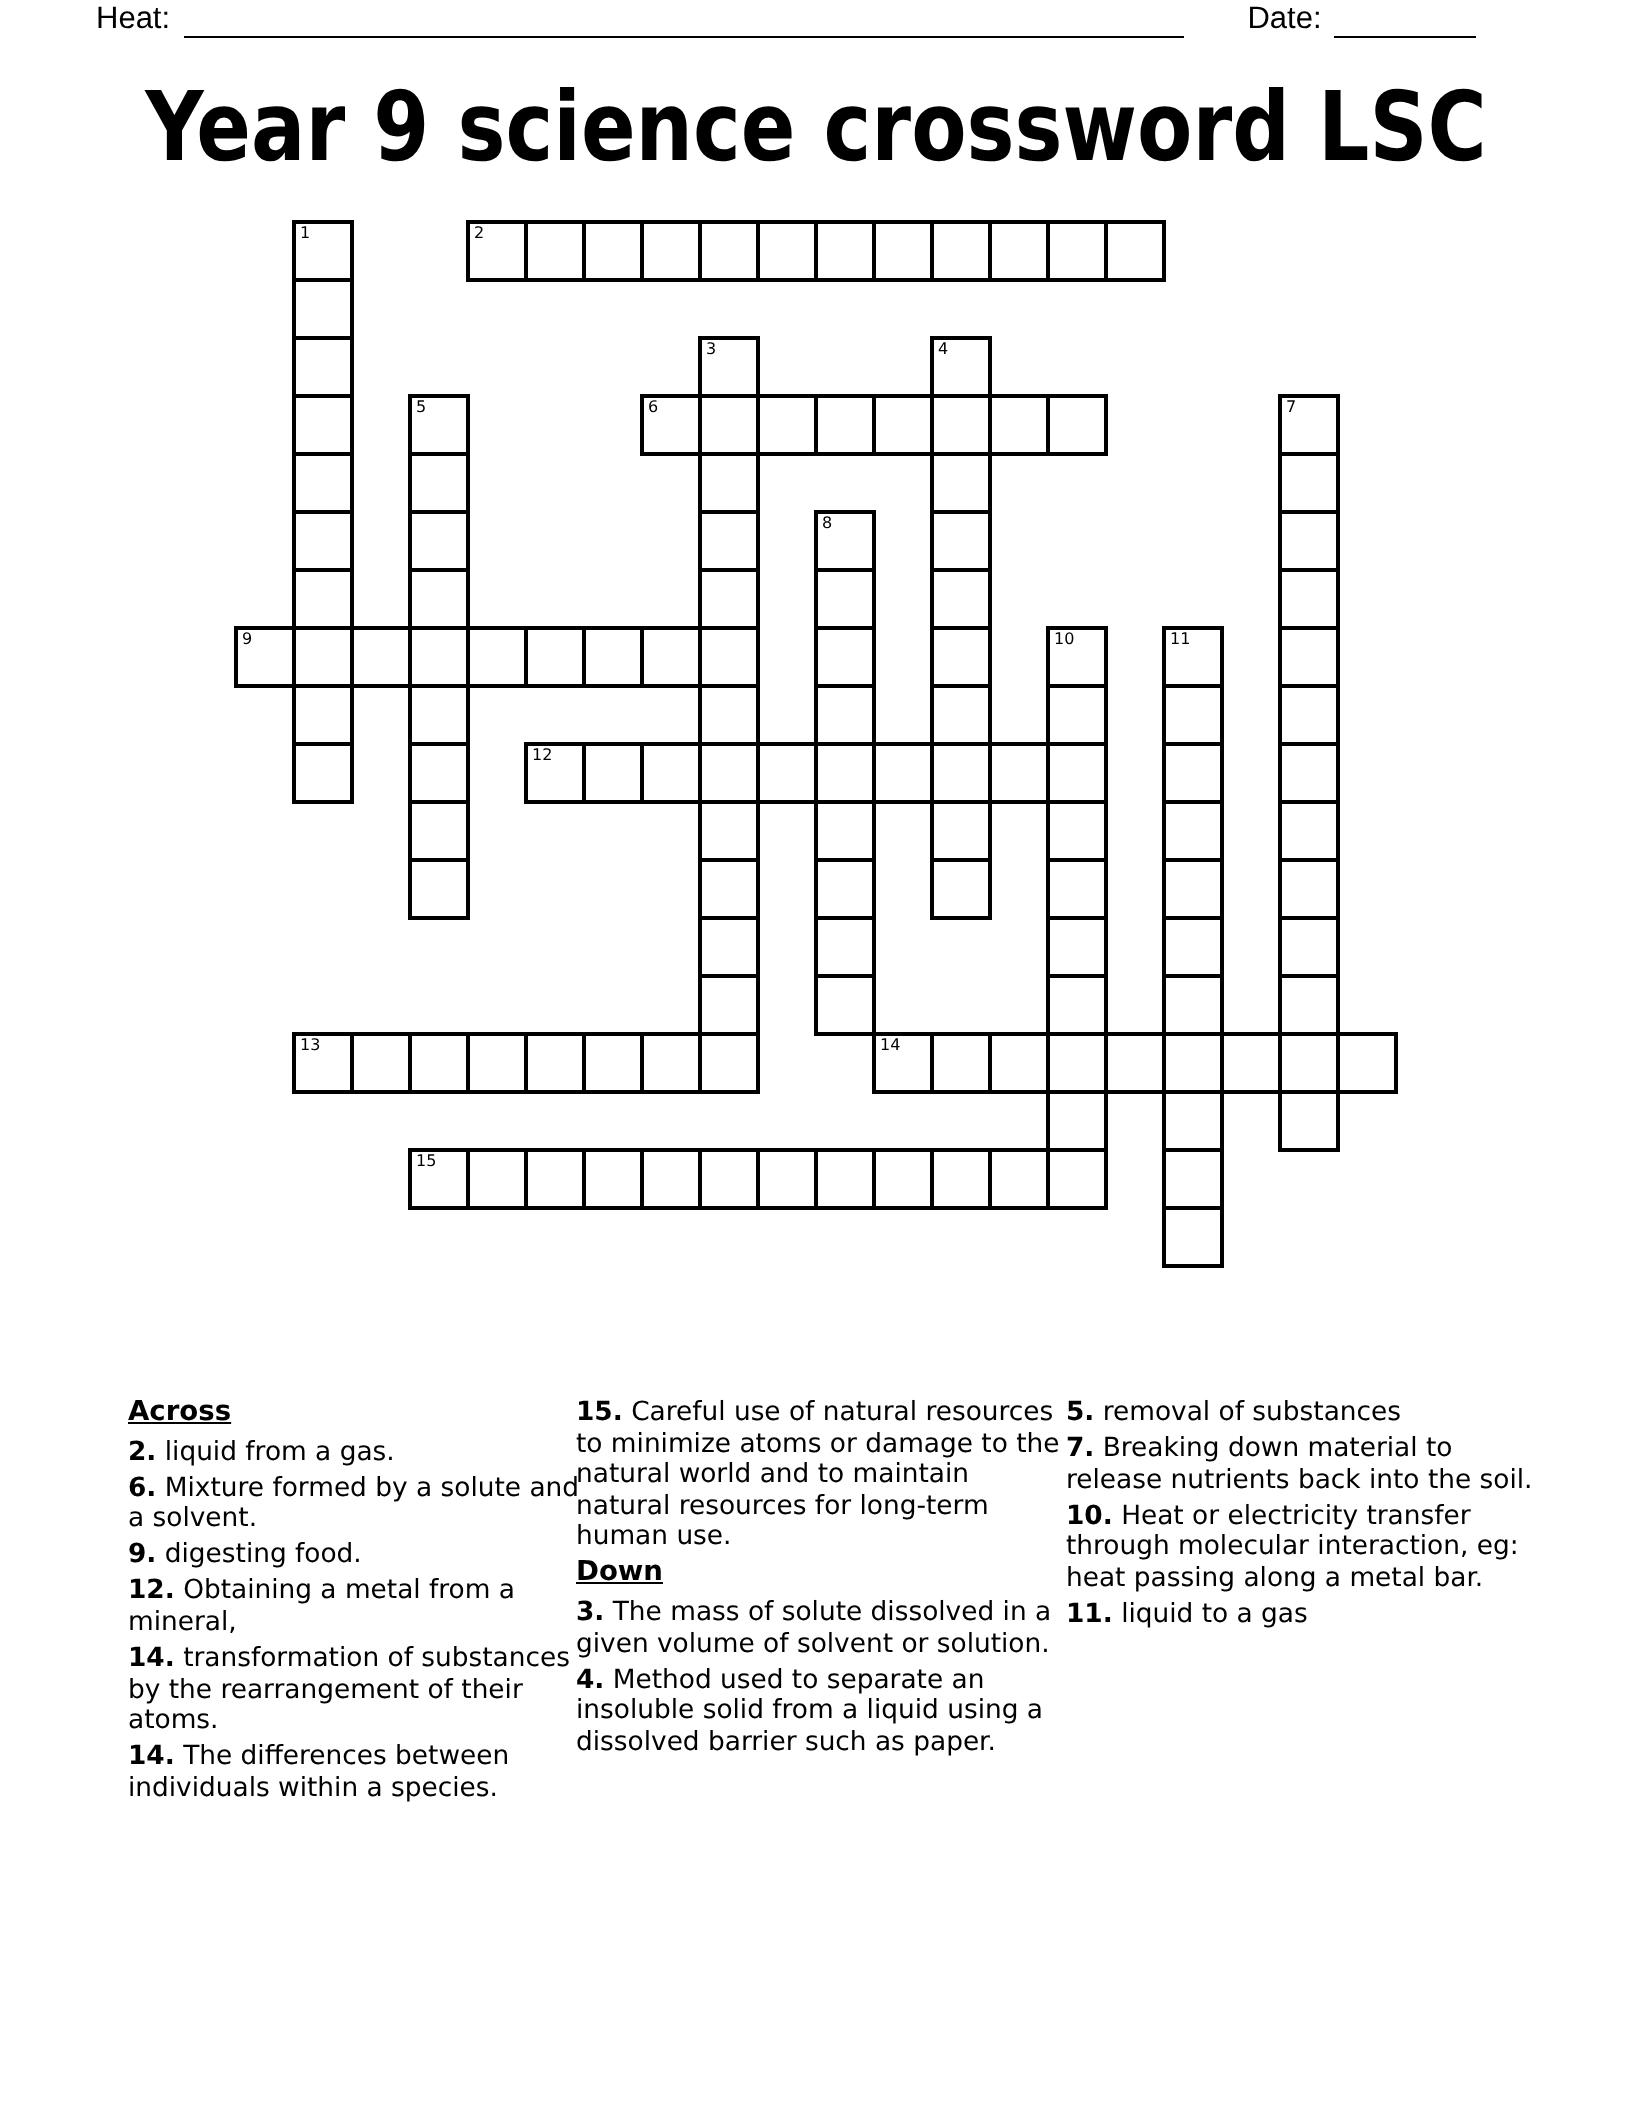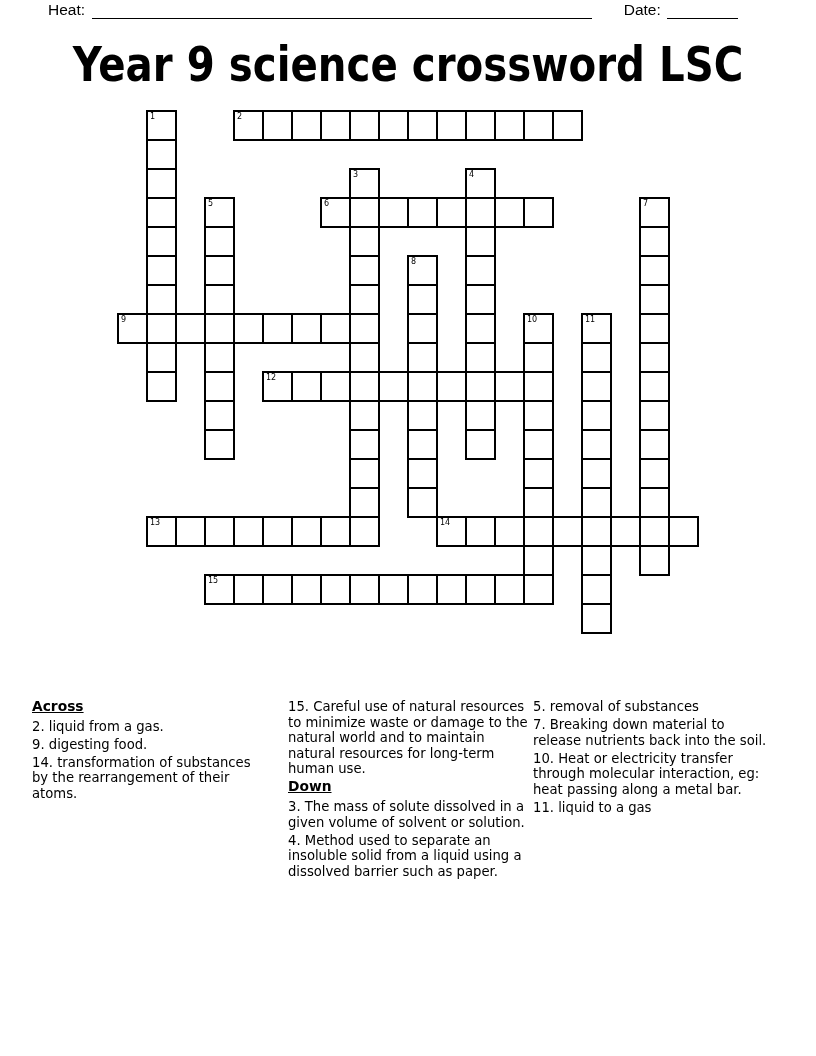--- a/index.html
+++ b/index.html
@@ -50,29 +50,29 @@
   }
   .cellnum{
     position:absolute;top:0px;left:2px;
     font-size:8px;line-height:9px;
     font-family:"DejaVu Sans",sans-serif;
     color:#000;
   }
   
   .clues{position:absolute;top:699px;left:0;width:816px;font-size:13.2px;line-height:15.6px;}
   .cluecol{position:absolute;top:0;}
-  .col1{left:32px;width:233px;}
+  .col1{left:64px;width:233px;}
   .col2{left:288px;width:243px;}
   .col3{left:533px;width:238px;}
   .clue-heading{
     font-size:13.8px;margin:0 0 4px 0;
     font-weight:700;text-decoration:underline;
   }
   .clue{margin:0 0 2.5px 0;}
-  .clue b{font-weight:400;}
+  .clue b{font-weight:700;}
   .mt{margin-top:2px;}
 </style>
 </head>
 <body>
 
 <div class="topbar">
   <span>Heat:</span>
   <span class="blank-line name-line"></span>
   <span class="date-label">Date:</span>
   <span class="blank-line date-line"></span>
@@ -264,27 +264,30 @@
     <div class="cell" style="left: 348px; top: 464px; border-color: rgb(0, 0, 0); background: rgb(255, 255, 255);"></div>
     <div class="cell" style="left: 377px; top: 464px; border-color: rgb(0, 0, 0); background: rgb(255, 255, 255);"></div>
     <div class="cell" style="left: 406px; top: 464px; border-color: rgb(0, 0, 0); background: rgb(255, 255, 255);"></div>
   </div>
 
 <div class="clues">
   <div class="cluecol col1">
     <h3 class="clue-heading">Across</h3>
     <div id="across-list-1">
         <p class="clue"><b>2.</b><span> liquid from a gas.</span></p>
+        <p class="clue"><b>6.</b><span> Mixture formed by a solute and a solvent.</span></p>
         <p class="clue"><b>9.</b><span> digesting food.</span></p>
+        <p class="clue"><b>12.</b><span> Obtaining a metal from a mineral,</span></p>
         <p class="clue"><b>14.</b><span> transformation of substances by the rearrangement of their atoms.</span></p>
+        <p class="clue"><b>14.</b><span> The differences between individuals within a species.</span></p>
       </div>
   </div>
   <div class="cluecol col2">
     <div id="across-list-2">
-        <p class="clue"><b>15.</b><span> Careful use of natural resources to minimize waste or damage to the natural world and to maintain natural resources for long-term human use.</span></p>
+        <p class="clue"><b>15.</b><span> Careful use of natural resources to minimize atoms or damage to the natural world and to maintain natural resources for long-term human use.</span></p>
       </div>
     <h3 class="clue-heading mt">Down</h3>
     <div id="down-list-1">
         <p class="clue"><b>3.</b><span> The mass of solute dissolved in a given volume of solvent or solution.</span></p>
         <p class="clue"><b>4.</b><span> Method used to separate an insoluble solid from a liquid using a dissolved barrier such as paper.</span></p>
       </div>
   </div>
   <div class="cluecol col3">
     <div id="down-list-2">
         <p class="clue"><b>5.</b><span> removal of substances</span></p>

